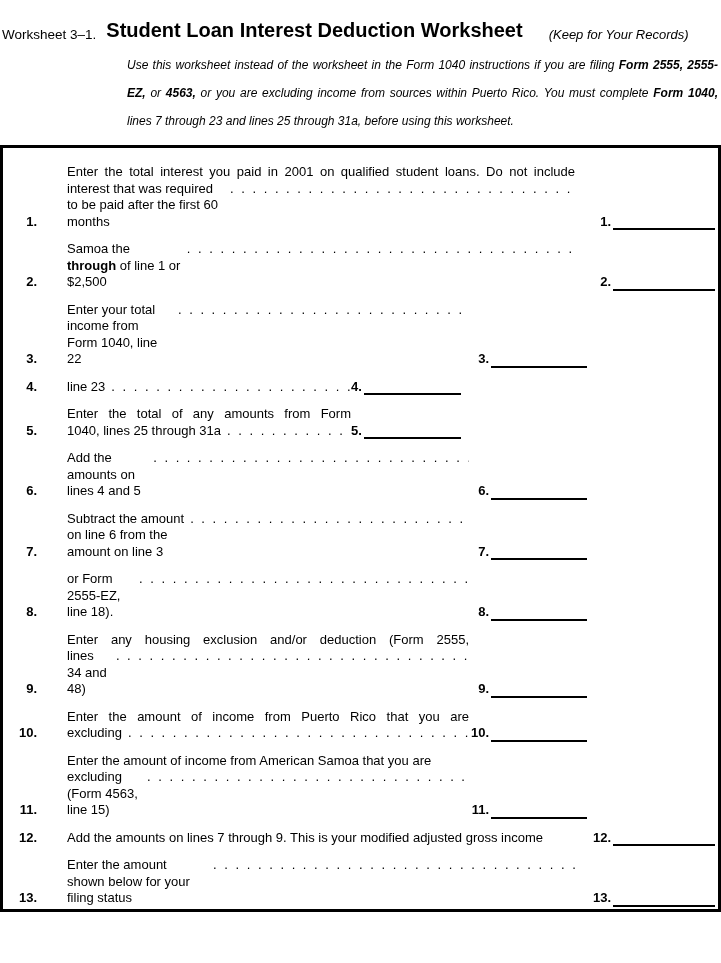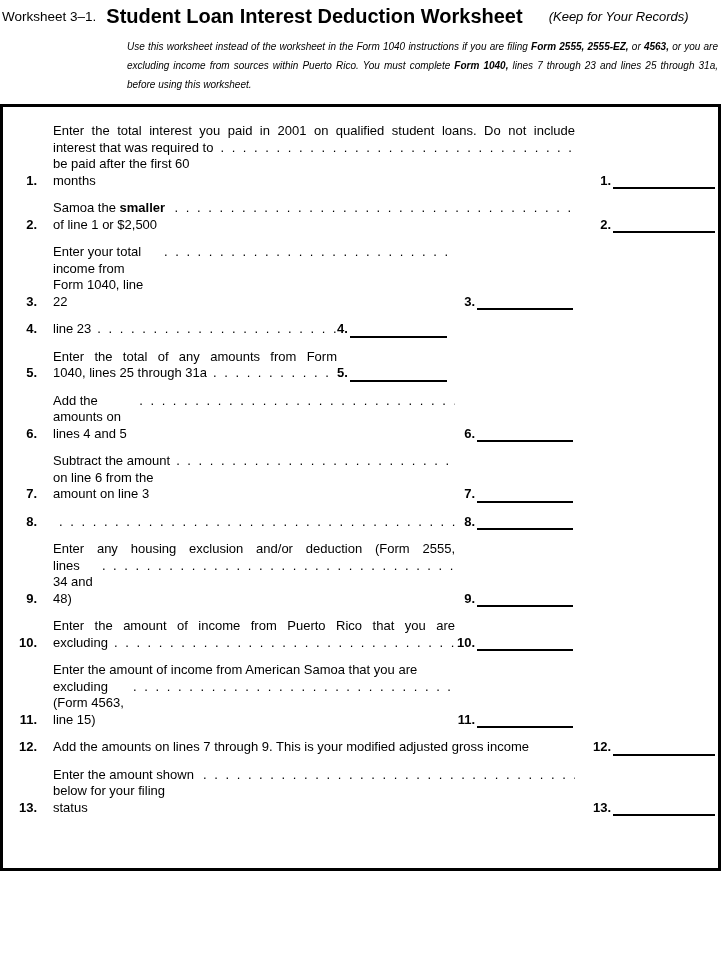--- a/index.html
+++ b/index.html
@@ -4,36 +4,36 @@
 <style>
   html,body{margin:0;padding:0;}
   body{
     width:721px;height:963px;background:#ffffff;color:#000000;
     font-family:"Liberation Sans","DejaVu Sans",sans-serif;font-size:13px;
     -webkit-font-smoothing:antialiased;
   }
   .page{width:721px;height:963px;box-sizing:border-box;overflow:hidden;}
 
   
-  .hdr{display:flex;align-items:center;padding:5px 2px 0 2px;}
+  .hdr{display:flex;align-items:flex-end;padding:19px 2px 0 2px;}
   .ws-label{font-size:13.5px;white-space:nowrap;}
   .ws-title{font-weight:bold;font-size:20px;margin-left:10px;white-space:nowrap;}
   .ws-keep{font-style:italic;font-size:13px;margin-left:26px;white-space:nowrap;}
   .intro{margin:9px 0 0 127px;width:591px;font-style:italic;text-align:justify;
-         line-height:19px;font-size:10px;}
+         line-height:28px;font-size:12px;}
   .intro b{font-weight:bold;}
 
   
   .box{margin-top:10px;border:3px solid #000;box-sizing:border-box;
        height:767px;padding:16px 3px 10px 6px;overflow:hidden;}
 
   
   .row{display:flex;align-items:flex-end;margin-bottom:11px;line-height:16.5px;}
   .num{flex:0 0 28px;text-align:right;font-weight:bold;}
-  .bdy{margin-left:16px;min-width:0;}
+  .bdy{margin-left:30px;min-width:0;}
   .bdy.full{flex:1 1 auto;}
   .bdy.mid{flex:0 0 402px;}
   .bdy.narrow{flex:0 0 284px;}
   .ln{display:block;}
   .ln.j{text-align:justify;text-align-last:justify;}
   .lnlast{display:flex;align-items:baseline;}
   .lnlast .txt{white-space:nowrap;}
   .bdy.full .lnlast .txt,.bdy.mid .lnlast .txt{white-space:normal;}
   .dots{flex:1 1 auto;overflow:hidden;white-space:nowrap;word-spacing:4px;
         padding-left:6px;padding-right:3px;}
@@ -72,21 +72,21 @@
           </div>
           <span class="entry right">
             <span class="elabel">1.</span>
             <span class="eline"></span>
           </span>
         </div>
         <div class="row">
           <div class="num">2.</div>
           <div class="bdy full">
             <div class="lnlast">
-              <span class="txt"><span>Samoa the </span><b>smaller</b><span> of line 1 or $2,500</span></span>
+              <span class="txt"><span>Samoa the </span><b>through</b><span> of line 1 or $2,500</span></span>
               <span class="dots">. . . . . . . . . . . . . . . . . . . . . . . . . . . . . . . . . . . . . . . . . . . . . . . . . . . . . . . . . . . . . . . . . . . .</span>
             </div>
           </div>
           <span class="entry right">
             <span class="elabel">2.</span>
             <span class="eline"></span>
           </span>
         </div>
         <div class="row">
           <div class="num">3.</div>
@@ -156,20 +156,21 @@
           <span class="entry mid">
             <span class="elabel">7.</span>
             <span class="eline"></span>
           </span>
           <span class="sp-mid"></span>
         </div>
         <div class="row">
           <div class="num">8.</div>
           <div class="bdy mid">
             <div class="lnlast">
+              <span class="txt"><span>or Form 2555-EZ, line 18).</span></span>
               <span class="dots">. . . . . . . . . . . . . . . . . . . . . . . . . . . . . . . . . . . . . . . . . . . . . . . . . . . . . . . . . . . . . . . . . . . .</span>
             </div>
           </div>
           <span class="entry mid">
             <span class="elabel">8.</span>
             <span class="eline"></span>
           </span>
           <span class="sp-mid"></span>
         </div>
         <div class="row">

